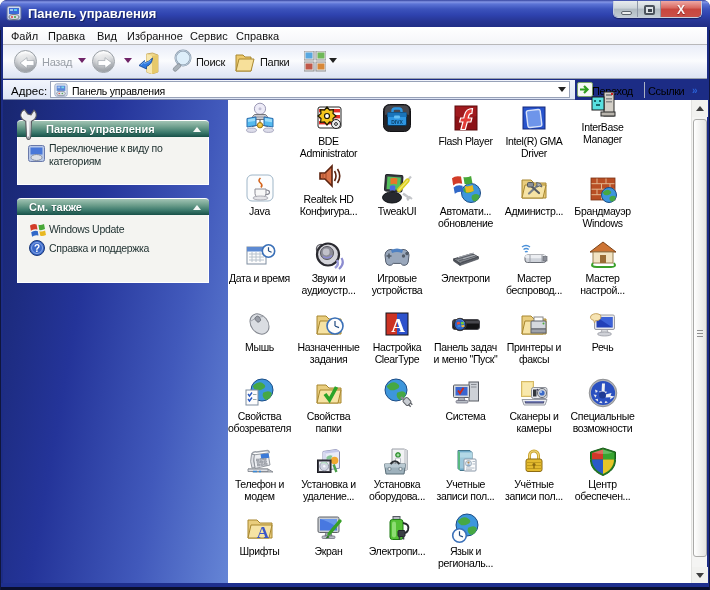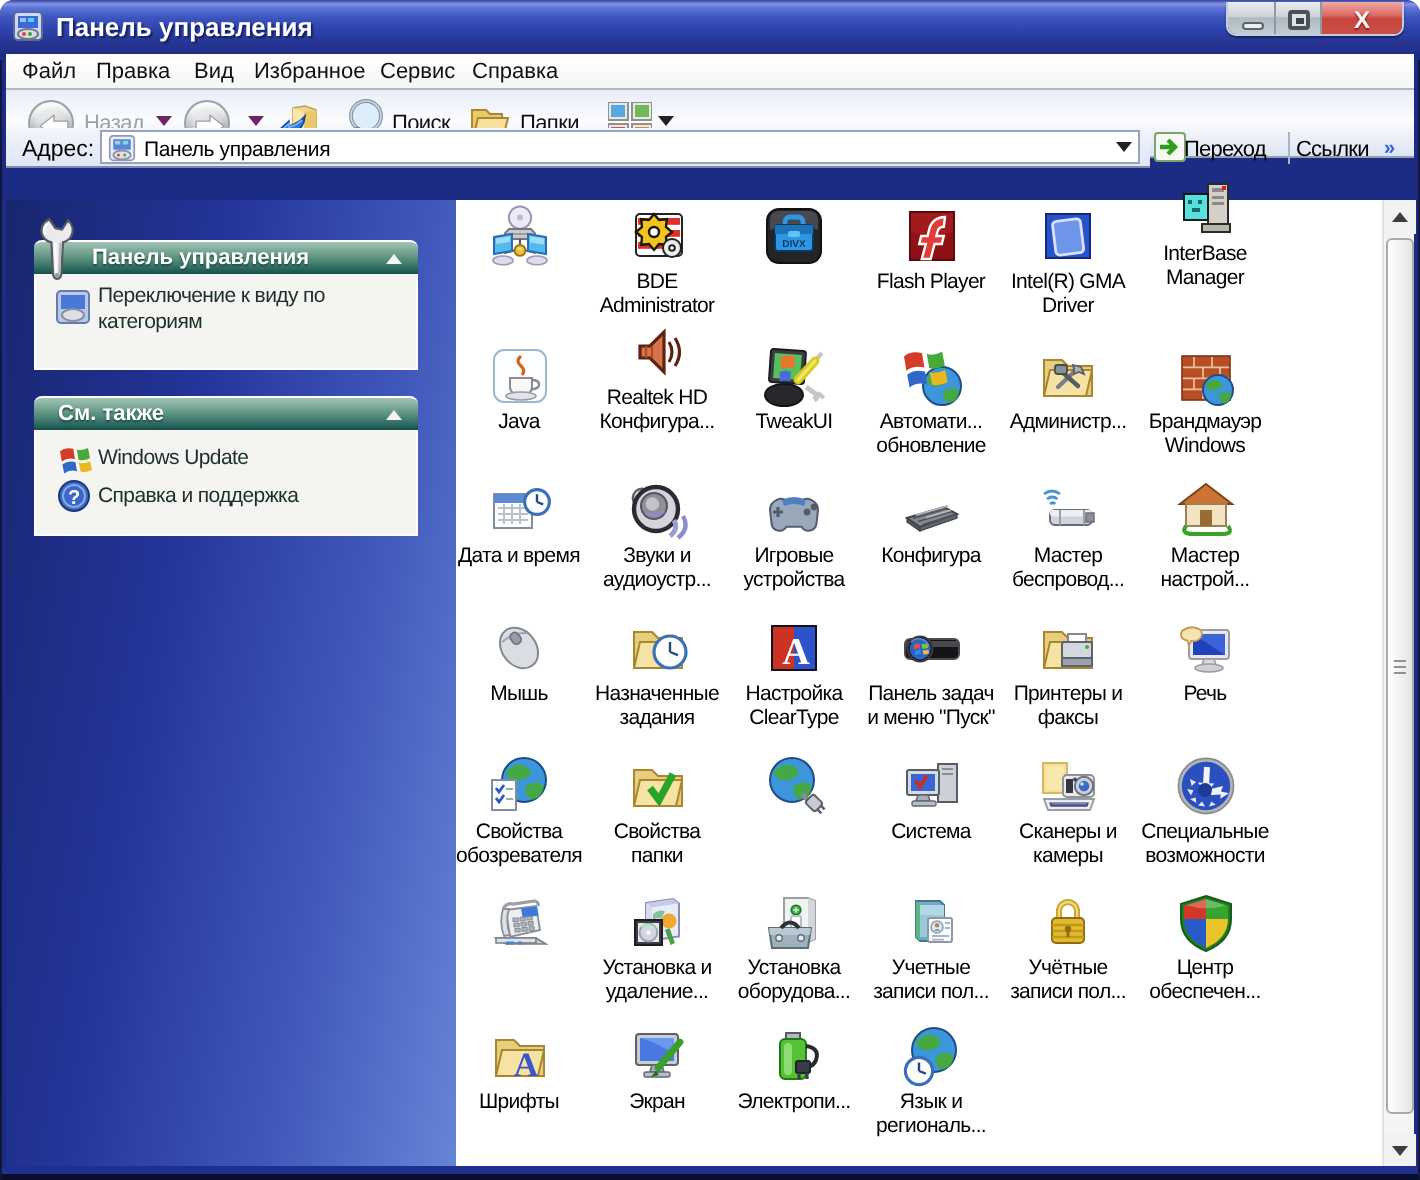--- a/index.html
+++ b/index.html
@@ -28,21 +28,21 @@
 
 #toolbar{position:absolute;left:3px;top:45px;width:704px;height:34px;background:linear-gradient(180deg,#e9edf8 0%,#fbfcfe 48%,#f3f5fb 60%,#dde4f3 100%);border-bottom:1px solid #98a0ac}
 .tbtxt{position:absolute;top:11px;font-size:11px;letter-spacing:-0.3px;color:#101010}
 
 .circ{position:absolute;top:5px;width:23px;height:23px;border-radius:50%;
  background:linear-gradient(160deg,#fdfdfd 0%,#d8dadc 55%,#b9bcbf 100%);
  border:1px solid #9aa0a6;box-shadow:inset 0 -4px 5px rgba(120,126,134,.55),inset 0 2px 2px #fff}
 .circ .arr{position:absolute;left:3.5px;top:5.5px}
 .drp{position:absolute;top:13px;width:0;height:0;border-left:4.5px solid transparent;border-right:4.5px solid transparent;border-top:5.5px solid #6f2468}
 
-#addrbar{position:absolute;left:3px;top:64px;width:572px;height:20px;background:linear-gradient(180deg,#f2f5fc,#dfe6f5);border-bottom:1px solid #7e88a8}
+#addrbar{position:absolute;left:3px;top:80px;width:572px;height:20px;background:linear-gradient(180deg,#f2f5fc,#dfe6f5);border-bottom:1px solid #7e88a8}
 #addrbar .lbl{position:absolute;left:8px;top:4.5px;font-size:11.5px;color:#000}
 #combo{position:absolute;left:47px;top:1px;width:520px;height:17px;background:#fff;border:1px solid #98a2b8}
 #combo .ctext{position:absolute;left:21px;top:2.5px;font-size:10.5px;letter-spacing:-0.2px;color:#000}
 #combo .cdrp{position:absolute;right:3px;top:5px;width:0;height:0;border-left:4px solid transparent;border-right:4px solid transparent;border-top:5px solid #222}
 #gobox{position:absolute;left:574px;top:2px;width:16px;height:15px;background:#f6f8f4;border:1px solid #7ca46c;border-radius:2px}#gobox svg{display:block;margin:0 auto}
 #gotext{position:absolute;left:589px;top:5px;font-size:11px;letter-spacing:-0.4px;color:#000}
 #linksep{position:absolute;left:641px;top:2px;width:1px;height:16px;background:#aab2c4}
 #linkstext{position:absolute;left:645px;top:5px;font-size:11px;letter-spacing:-0.4px;color:#000}
 #linksarr{position:absolute;left:689px;top:5px;color:#2a62d8;font-size:10px;font-weight:bold}
 
@@ -191,21 +191,21 @@
           <path d="M7.6 1.6 C4.4 3.1 3.0 6.5 4.2 9.5 C5.0 11.5 6.7 12.8 8.7 13.2 L9.5 28.3 C9.6 30.4 10.3 31.4 11.6 31.4 C12.9 31.4 13.6 30.4 13.7 28.3 L14.5 13.2 C16.5 12.7 18.2 11.3 18.9 9.3 C19.8 6.8 19.0 4.0 17.0 2.2 L14.0 6.8 L10.7 6.1 Z" fill="#eaebee" stroke="#595a60" stroke-width="1.1"></path>
           <path d="M6.5 3.8 C5.2 5.2 4.9 7.4 5.6 9.1 M10.6 13.4 L11.2 28.6" stroke="#fbfbfc" stroke-width="1.2" fill="none"></path>
           <path d="M13.2 13.3 L12.6 28.8" stroke="#b8b9bf" stroke-width="1.1" fill="none"></path>
           <circle cx="11.6" cy="29.6" r="1.1" fill="#9a9ba1"></circle>
         </svg>
       <div class="panel" style="top:98px">
         <div class="phead">
             <div class="ht" style="left:12px">См. также</div>
             <div class="col"></div>
           </div>
-        <div class="pbody" style="height:53px">
+        <div class="pbody" style="height:68px">
           <svg style="position:absolute;left:11px;top:6px" width="17" height="17" viewBox="0 0 17 17">
               <path d="M1 4.6 q2.6 -2.2 6.6 -1.2 l0.9 5.2 q-4 -1 -6.6 1.2 z" fill="#d23c28"></path>
               <path d="M9.4 3.7 q2.3 0.9 5.6 -0.7 l1 5.1 q-3.3 1.6 -5.7 0.8 z" fill="#48a838"></path>
               <path d="M2.2 11.2 q2.6 -2.2 6.5 -1.2 l0.8 4.6 q-3.9 -1 -6.4 1.2 z" fill="#3068c8"></path>
               <path d="M10.4 10.3 q2.4 0.9 5.7 -0.7 l0.9 4.4 q-3.3 1.6 -5.7 0.8 z" fill="#e8b820"></path>
             </svg>
           <div class="itext" style="top:8px">Windows Update</div>
           <svg style="position:absolute;left:11px;top:25px" width="16" height="16" viewBox="0 0 16 16">
               <circle cx="8" cy="8" r="7.5" fill="#3a68c8" stroke="#1a3878"></circle>
               <circle cx="8" cy="8" r="5.5" fill="none" stroke="#88a8e8" stroke-width="1"></circle>
@@ -408,21 +408,21 @@
       <div class="lab">Игровые<br>устройства</div>
     </div>
 <div class="cell" style="left:422.5px;top:239px">
       <svg width="32" height="32" viewBox="0 0 32 32">
         <path d="M3.5 20 L22 14.5 L28.5 18 L10 24.5 Z" fill="#84898f" stroke="#3f434a"></path>
         <path d="M3.5 20 L10 24.5 L10 26.5 L3.5 22 Z" fill="#4e525a" stroke="#3f434a" stroke-width="0.6"></path>
         <path d="M10 24.5 L28.5 18 L28.5 20 L10 26.5 Z" fill="#60656d" stroke="#3f434a" stroke-width="0.6"></path>
         <path d="M6.5 20.2 L23.5 15.2 M9 21.8 L26 16.8 M11.5 23.2 L27.5 18.4" stroke="#4e525a" stroke-width="0.8"></path>
         <path d="M8 18.6 L24 13.9 M13 19.8 L25.5 16.1" stroke="#b2b6bc" stroke-width="0.9"></path>
       </svg>
-      <div class="lab">Конфигура</div>
+      <div class="lab">Электропи</div>
     </div>
 <div class="cell" style="left:491px;top:239px">
       <svg width="32" height="32" viewBox="0 0 32 32">
         <path d="M4 8 q4 -3 8 0 M5.5 10.5 q2.7 -2 5.2 0 M7 13 q1.5 -1.2 2.6 0" stroke="#4a90d8" stroke-width="1.4" fill="none"></path>
         <rect x="7" y="16" width="21" height="7.5" rx="2.5" fill="#cfd3da" stroke="#676b73"></rect>
         <rect x="7" y="16" width="21" height="3.2" rx="1.6" fill="#eceef2"></rect>
         <path d="M12 16 v7.5 M24 16 v7.5" stroke="#9b9fa8" stroke-width="1"></path>
         <rect x="25" y="17.5" width="4" height="4.5" fill="#8a8e98" stroke="#676b73" stroke-width="0.7"></rect>
       </svg>
       <div class="lab">Мастер<br>беспровод...</div>
@@ -586,20 +586,21 @@
           <rect x="13" y="16.6" width="2.6" height="1.8"></rect>
           <rect x="16.5" y="16.2" width="2.6" height="1.8"></rect>
           <rect x="20" y="15.8" width="2.6" height="1.8"></rect>
           <rect x="13.5" y="19.2" width="2.6" height="1.8"></rect>
           <rect x="17" y="18.8" width="2.6" height="1.8"></rect>
           <rect x="20.5" y="18.4" width="2.6" height="1.8"></rect>
         </g>
         <path d="M7.5 9.5 q-2 7 0.5 13.5 l3 -0.5 q-2.5 -6.5 -0.5 -13 z" fill="#dfe1e6" stroke="#8a8e96" stroke-width="0.9"></path>
         <path d="M7.5 9.5 q2 -3.5 5 -2.5 l11 -1.5 q2 0.5 1.5 2.5" fill="none" stroke="#9ba0a8" stroke-width="1.6"></path>
       </svg>
+      <div class="lab">Телефон и<br>модем</div>
     </div>
 <div class="cell" style="left:285.5px;top:445px">
       <svg width="32" height="32" viewBox="0 0 32 32">
         <path d="M10 6.5 l13.5 -2 3 2.2 0 16.5 -13.5 2 -3 -2.2 z" fill="#eaebf8" stroke="#8a8cb0"></path>
         <path d="M10 6.5 l13.5 -2 3 2.2 -13.5 1.9 z" fill="#c6c9ea"></path>
         <path d="M10 6.5 l3 2.1 0 16.4 -3 -2 z" fill="#d8daf0"></path>
         <circle cx="21.5" cy="15.5" r="3.8" fill="#f0a830"></circle>
         <path d="M13.5 12 q3 -2.8 6 -1.2 l-1.8 3.6 q-2 -1 -4.2 0.6 z" fill="#84c494"></path>
         <rect x="4.5" y="15" width="13.5" height="12.5" fill="#3c3c44" stroke="#1c1c24"></rect>
         <rect x="6" y="16.5" width="10.5" height="9.5" fill="#e6e8ee"></rect>

